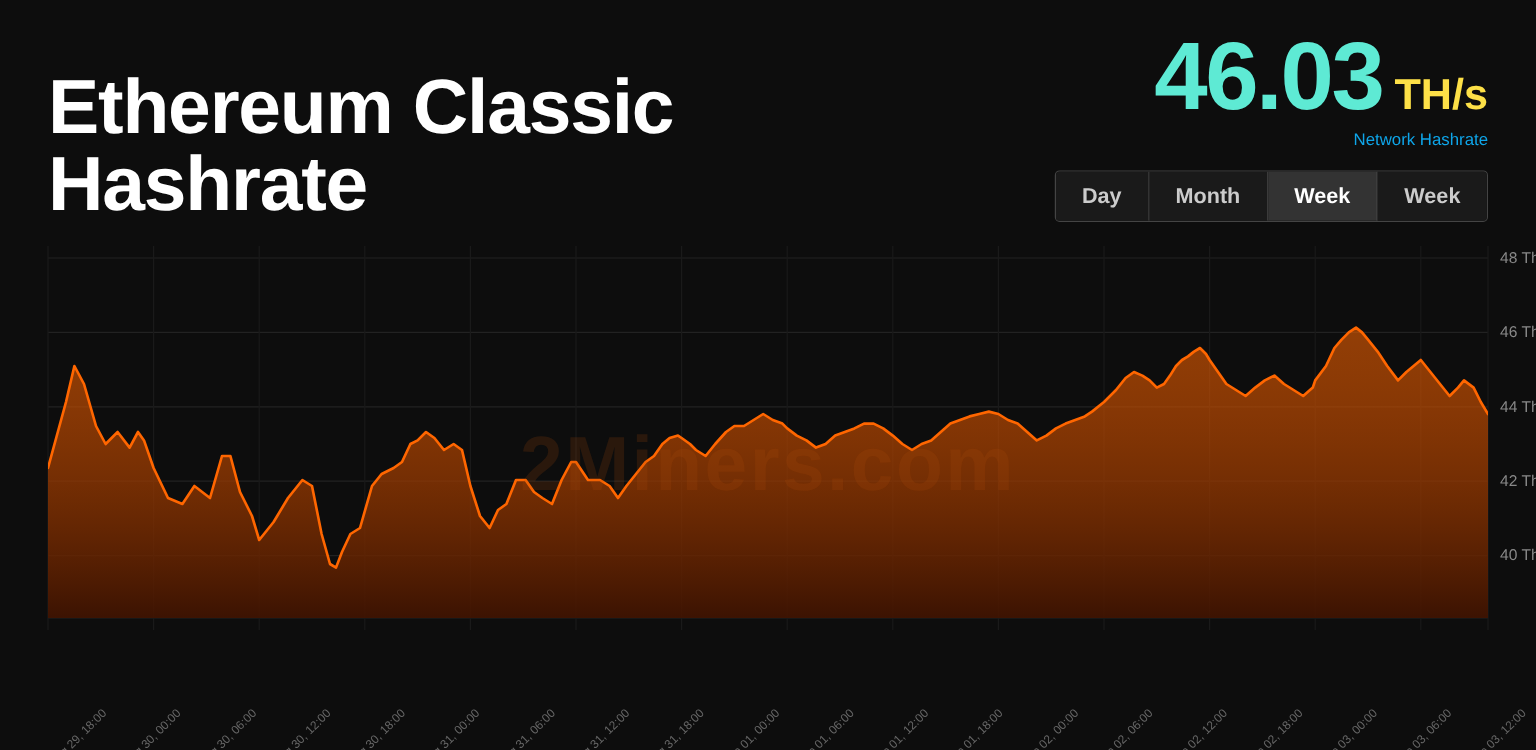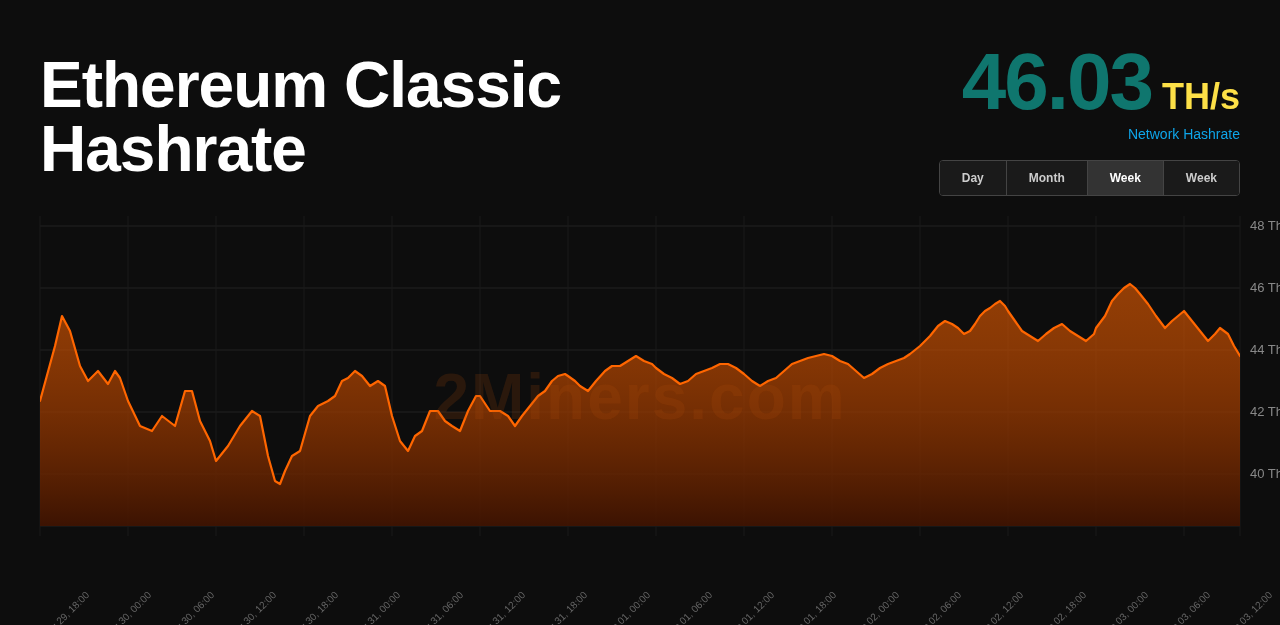--- a/index.html
+++ b/index.html
@@ -14,22 +14,22 @@
     }
     .container {
       width: 1280px;
       height: 625px;
       background: #0d0d0d;
       position: relative;
     }
     .header {
       display: flex;
       justify-content: space-between;
-      align-items: center;
-      padding: 37px 40px 0 40px;
+      align-items: flex-end;
+      padding: 19px 40px 0 40px;
       gap: 36px;
     }
     .title-section {
       flex: 1;
     }
     .main-title {
       font-size: 64px;
       font-weight: 900;
       line-height: 1.0;
       color: #ffffff;
@@ -43,21 +43,21 @@
     }
     .hashrate-display {
       display: flex;
       align-items: baseline;
       gap: 10px;
       margin-bottom: 8px;
     }
     .hashrate-value {
       font-size: 80px;
       font-weight: 900;
-      color: #0f766e;
+      color: #5eead4;
       letter-spacing: -2px;
       line-height: 1;
     }
     .hashrate-unit {
       font-size: 36px;
       font-weight: 700;
       color: #fde047;
       line-height: 1;
     }
     .hashrate-label {
@@ -70,21 +70,21 @@
     }
     .time-buttons {
       display: flex;
       gap: 0;
       border: 1px solid #444;
       border-radius: 4px;
       overflow: hidden;
     }
     .time-btn {
       padding: 10px 22px;
-      font-size: 12px;
+      font-size: 18px;
       font-weight: 600;
       cursor: pointer;
       border: none;
       border-right: 1px solid #444;
       background: #1a1a1a;
       color: #ccc;
     }
     .time-btn:last-child { border-right: none; }
     .time-btn.active {
       background: #333;

